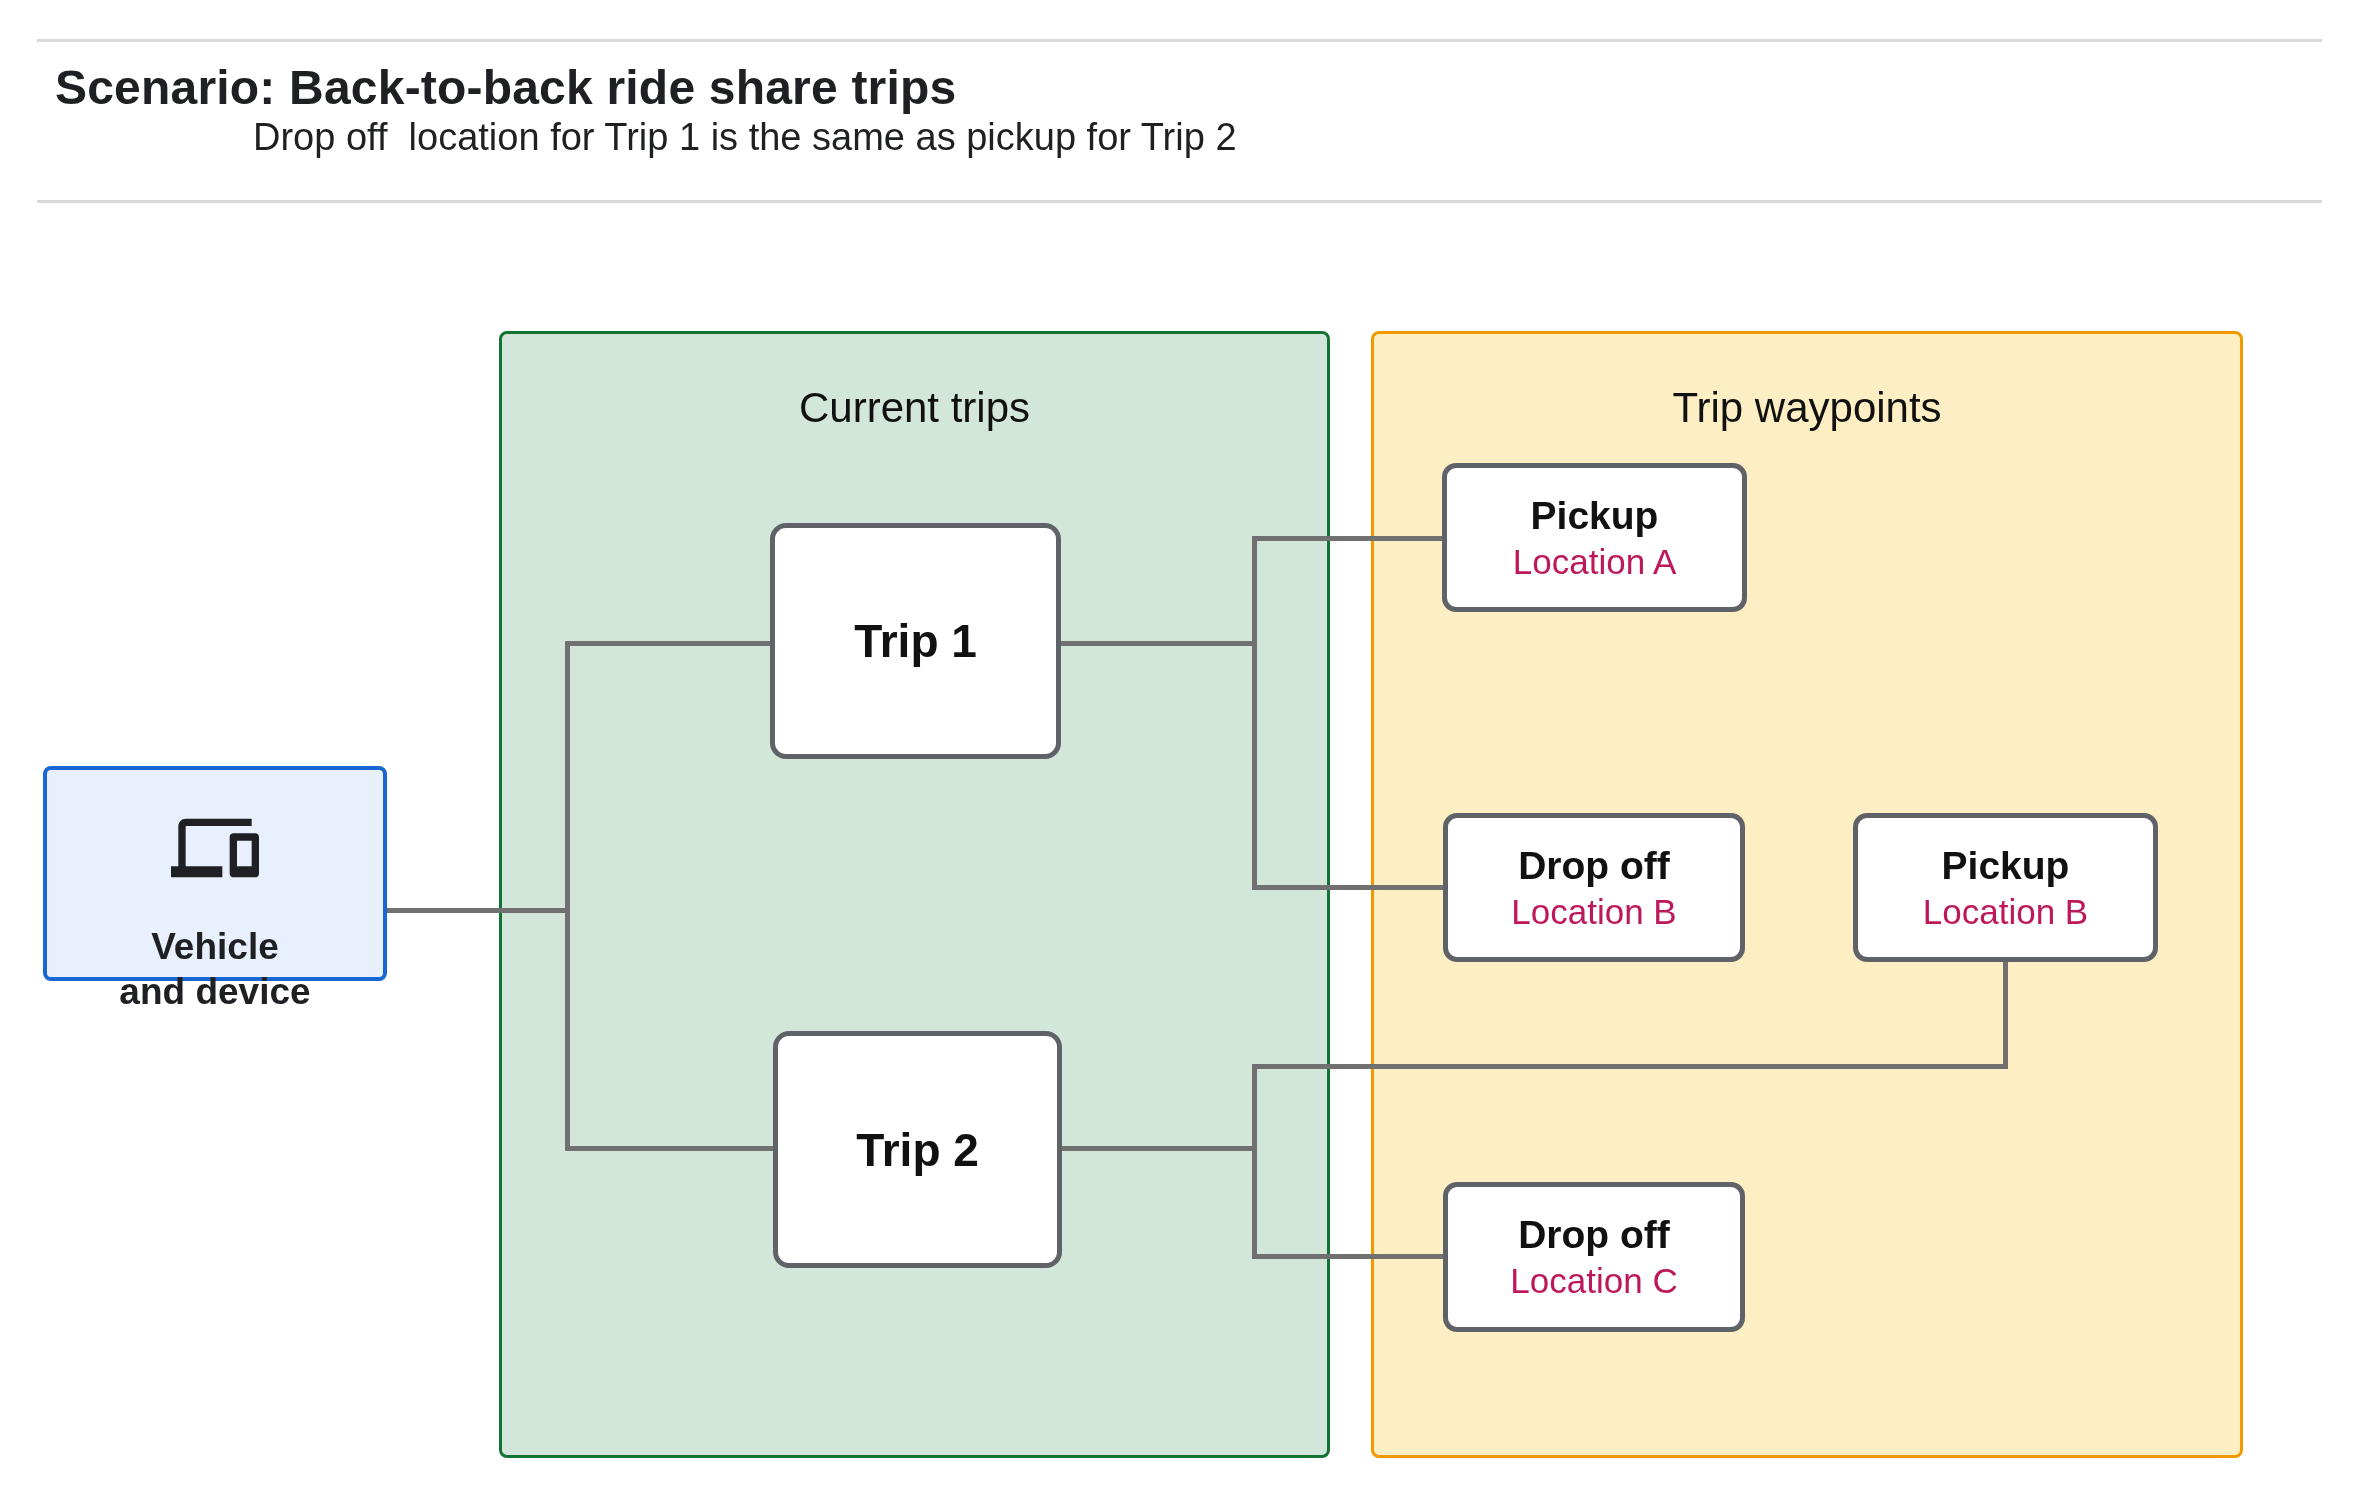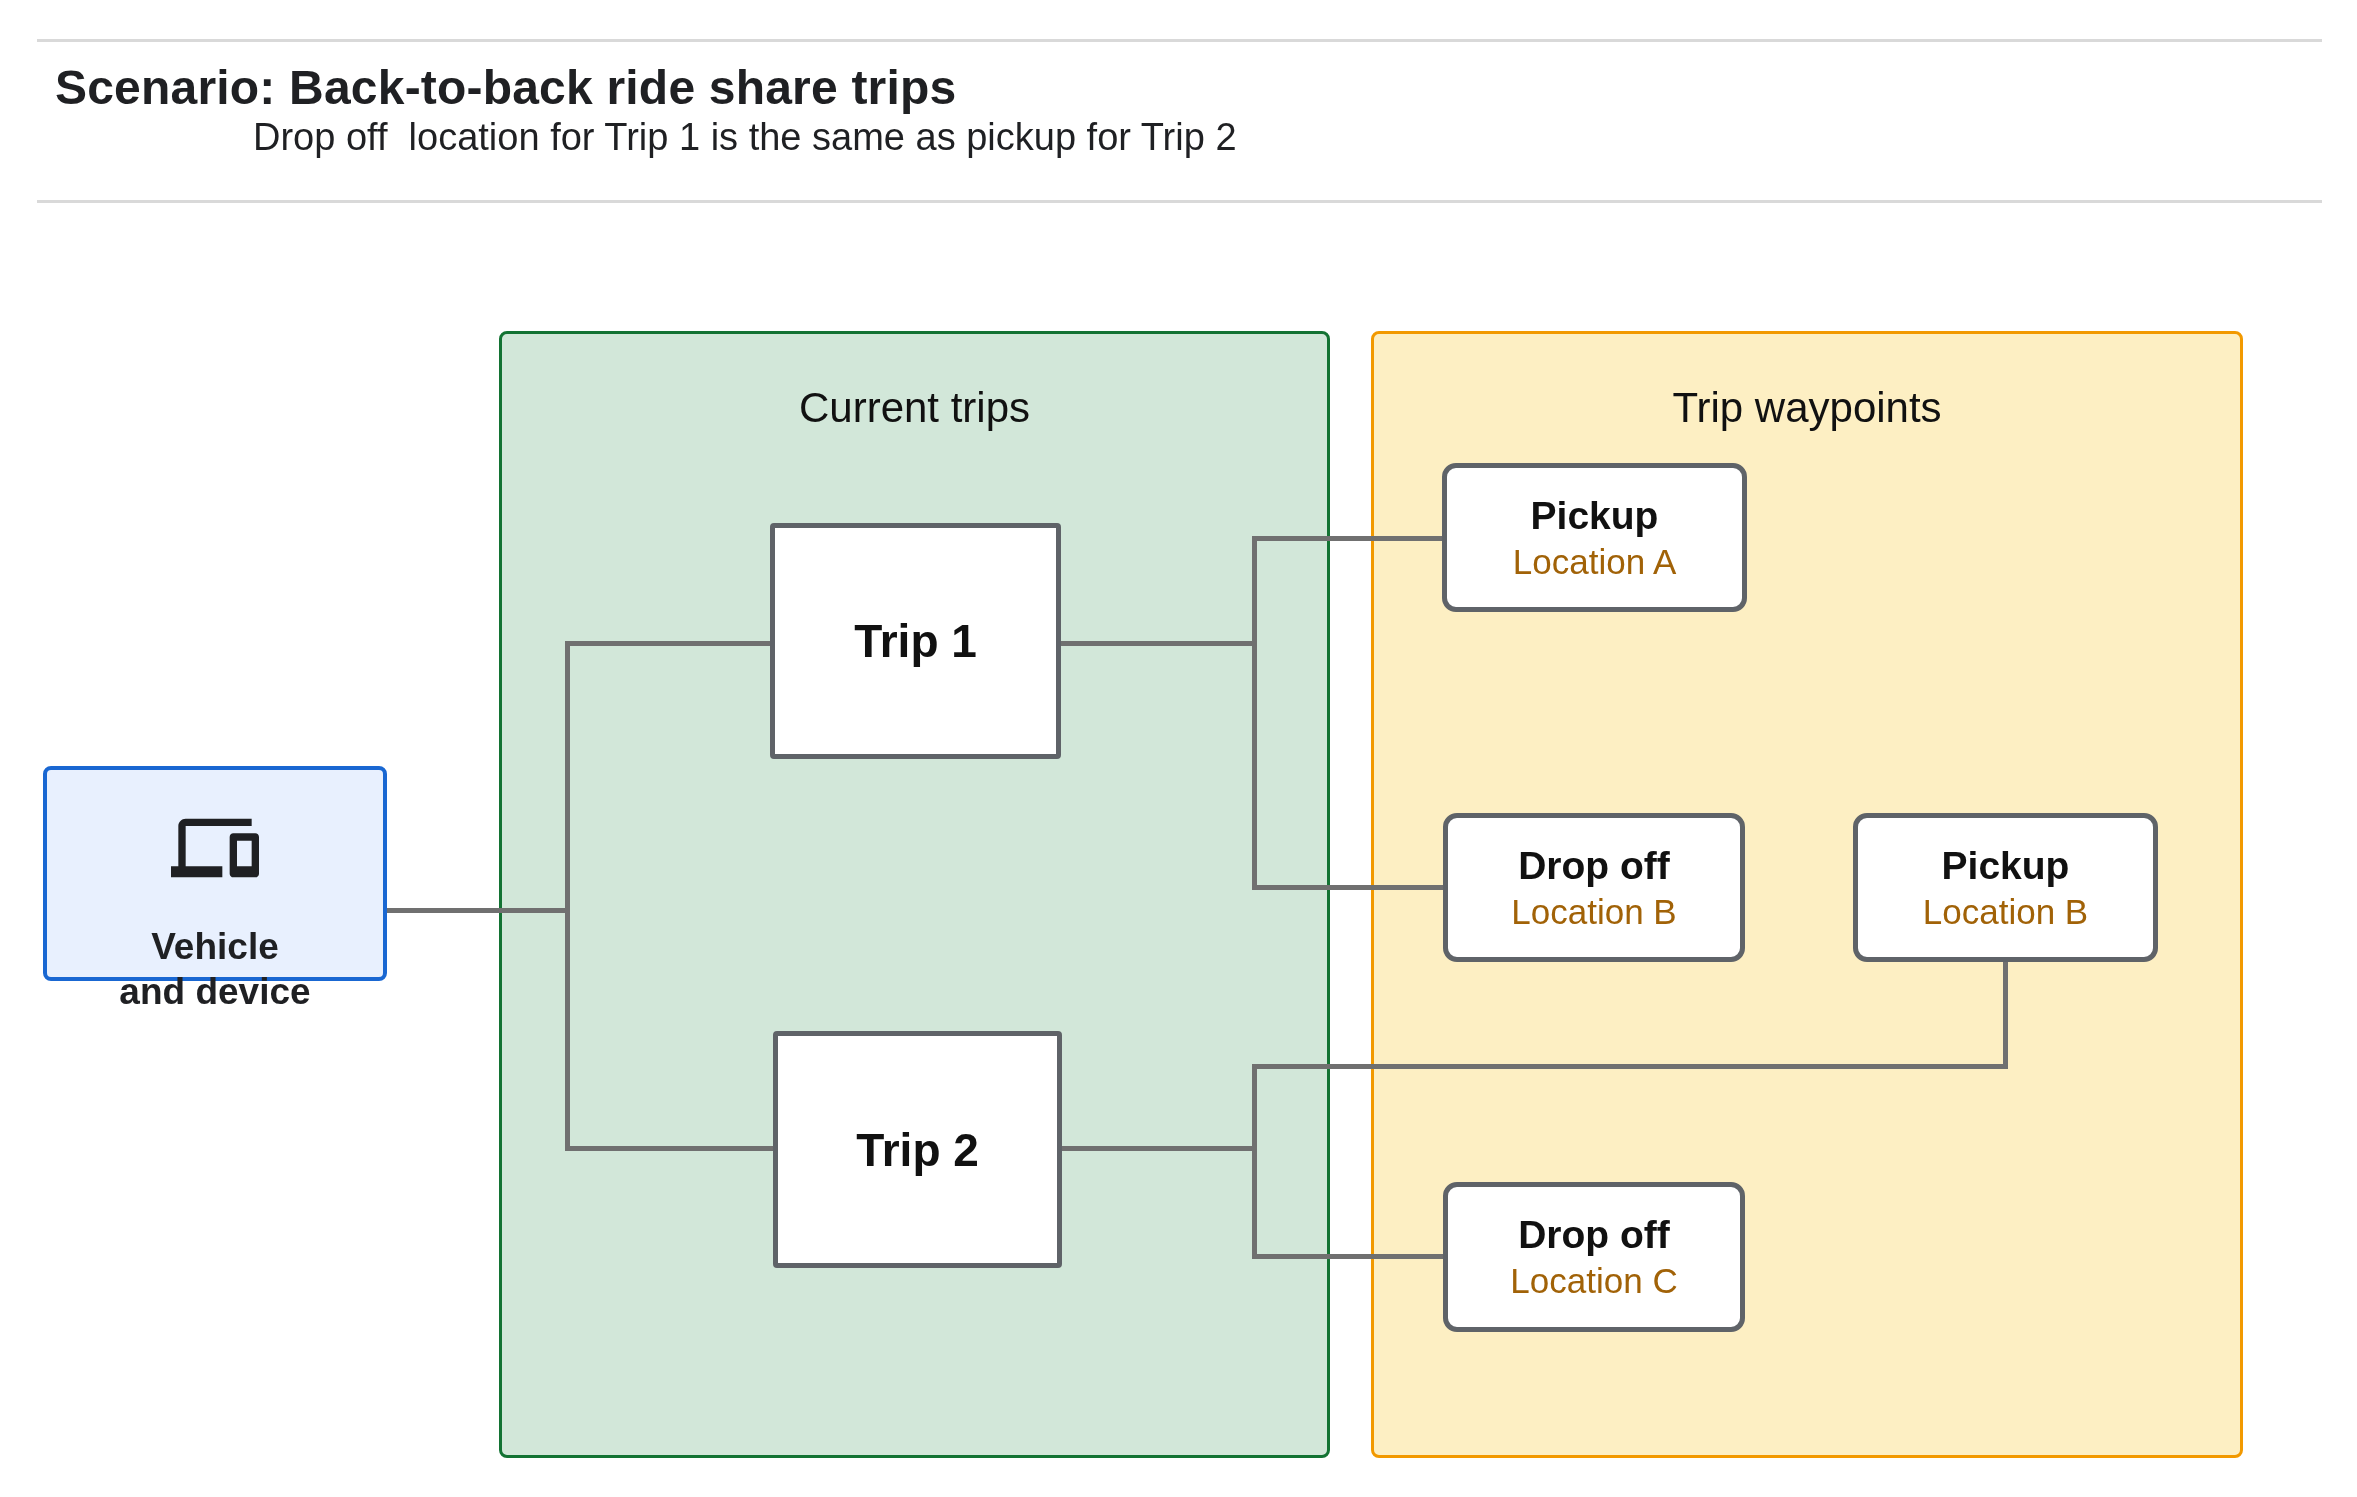--- a/index.html
+++ b/index.html
@@ -16,24 +16,24 @@
   
   .panel{position:absolute;top:331px;height:1127px;border-radius:8px;box-sizing:border-box;}
   .panel.trips{left:499px;width:831px;background:var(--trips-panel-fill);border:3px solid var(--trips-panel-border);}
   .panel.waypoints{left:1371px;width:872px;background:var(--waypoints-panel-fill);border:3px solid var(--waypoints-panel-border);}
   .panel-title{position:absolute;top:50px;left:0;width:100%;text-align:center;font-size:42px;color:#111;}
 
   
   .line{position:absolute;background:var(--connector);}
 
   
-  .node{position:absolute;box-sizing:border-box;background:#fff;border:5px solid var(--node-border);border-radius:4px;display:flex;align-items:center;justify-content:center;flex-direction:column;}
+  .node{position:absolute;box-sizing:border-box;background:#fff;border:5px solid var(--node-border);border-radius:16px;display:flex;align-items:center;justify-content:center;flex-direction:column;}
   .trip-label{font-size:46px;font-weight:bold;color:#111;}
   .wp-title{font-size:39px;font-weight:bold;color:#111;line-height:48px;}
-  .wp-loc{font-size:35px;color:#a16207;line-height:44px;text-align:center;}
+  .wp-loc{font-size:35px;color:#be185d;line-height:44px;text-align:center;}
 
   .vehicle{position:absolute;left:43px;top:766px;width:344px;height:215px;box-sizing:border-box;background:var(--vehicle-fill);border:4px solid var(--vehicle-border);border-radius:8px;display:flex;flex-direction:column;align-items:center;}
   .vehicle .icon{margin-top:34px;}
   .vehicle .vh-label{margin-top:28px;text-align:center;font-size:37px;font-weight:bold;line-height:45px;color:#1f2023;}
 
   .n-trip1{left:770px;top:523px;width:291px;height:236px;}
   .n-trip2{left:773px;top:1031px;width:289px;height:237px;}
   .n-wpA{left:1442px;top:463px;width:305px;height:149px;border-radius:14px;}
   .n-wpB{left:1443px;top:813px;width:302px;height:149px;border-radius:14px;}
   .n-wpB2{left:1853px;top:813px;width:305px;height:149px;border-radius:14px;}

